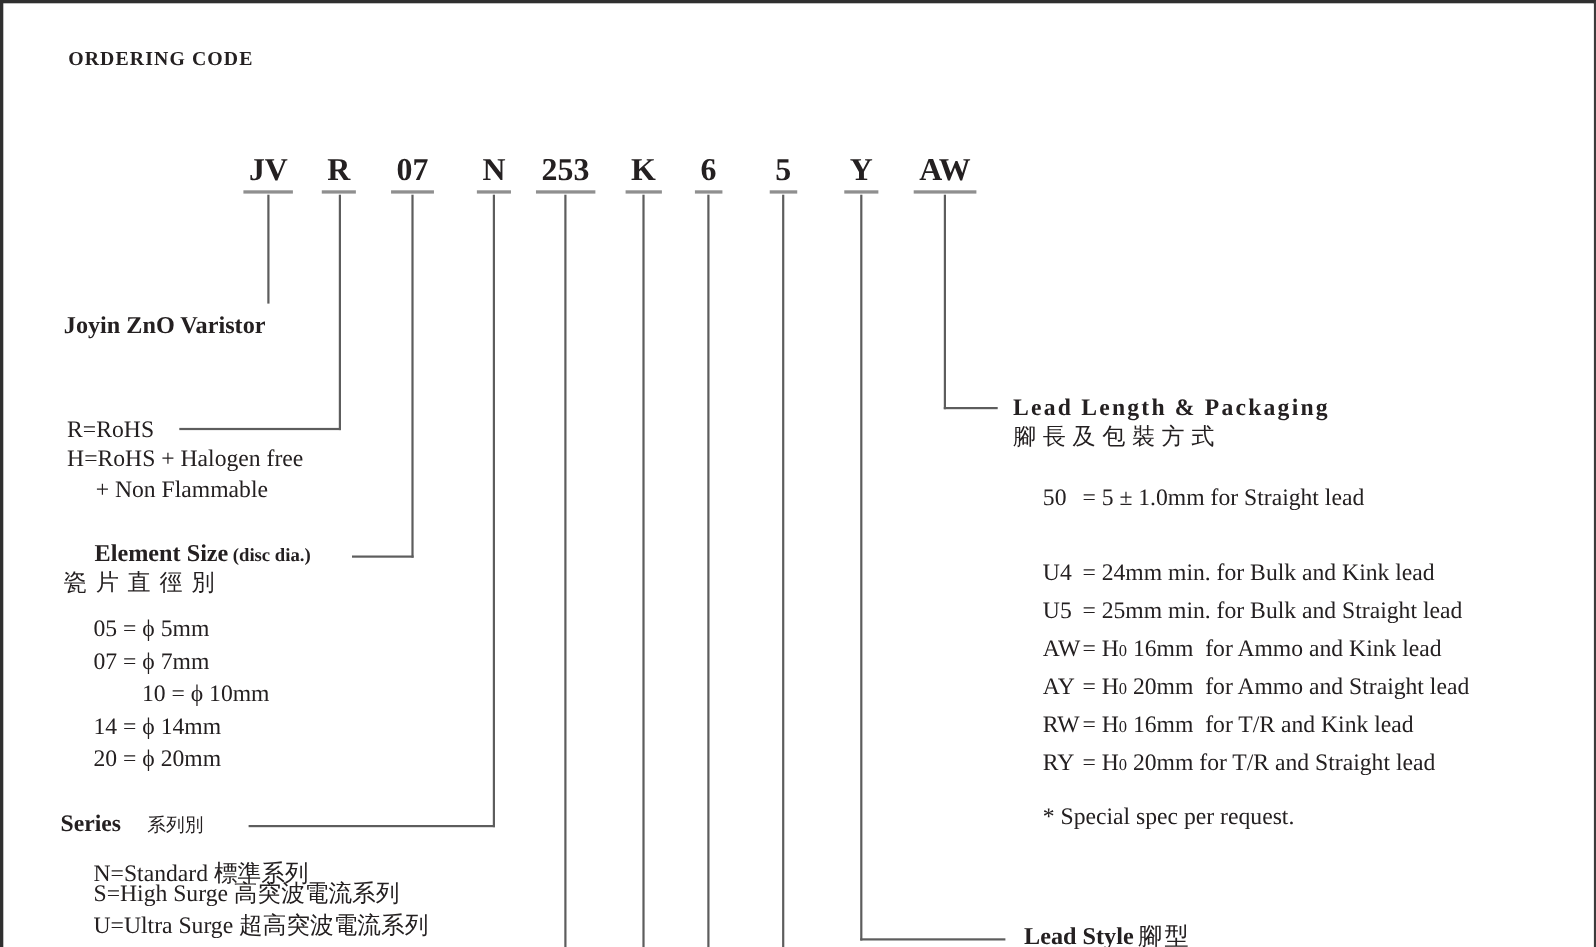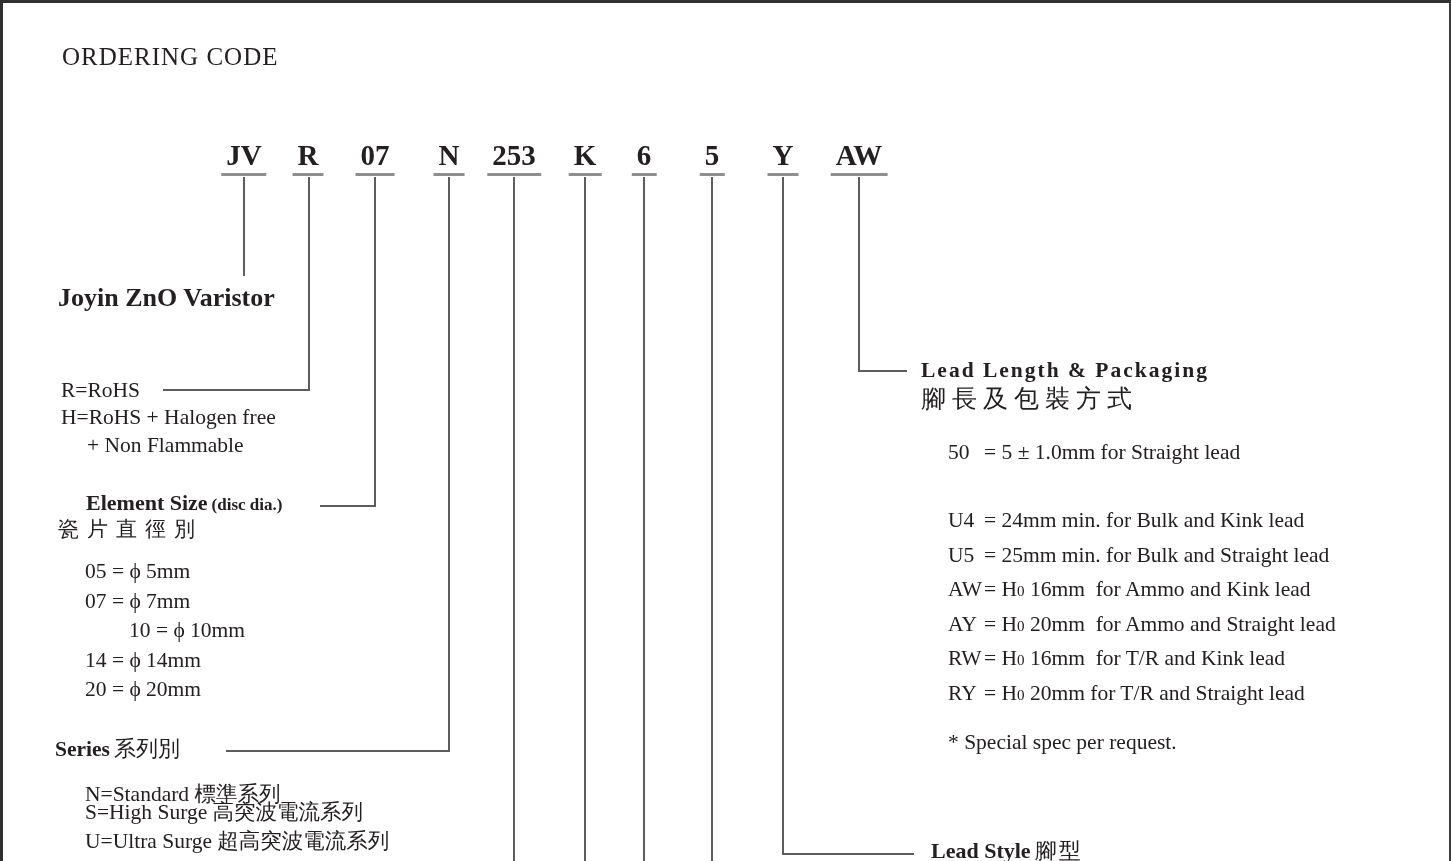--- a/index.html
+++ b/index.html
@@ -9,39 +9,39 @@
     background:#ffffff;
     box-sizing:border-box;
     border-top:3px solid #2f2f2f;
     border-left:3px solid #2f2f2f;
     border-right:2px solid #3c3c3c;
     overflow:hidden;
     font-family:"Liberation Serif","DejaVu Serif",serif;
     color:#242021;
   }
   .abs{position:absolute;line-height:1.15;white-space:nowrap;}
-  .title{font-size:25px;font-weight:normal;letter-spacing:1px;}
+  .title{font-size:18px;font-weight:bold;letter-spacing:1px;}
   .seg{
     font-size:29px;font-weight:bold;line-height:1.05;
     transform:translateX(-50%);
     padding:0 5px 3px 5px;
     border-bottom:3px solid #8f8f8f;
   }
   .vline{position:absolute;width:2px;background:#5d5d5d;}
   .hline{position:absolute;height:2px;background:#5d5d5d;}
   .b{font-weight:bold;}
   .zh-wide{letter-spacing:5px;}
   .lbl{font-size:21.5px;}
   .small-cap{font-size:17px;}
   .rrow{font-size:21.5px;}
   .rrow span{white-space:pre;}
   .rc{display:inline-block;width:36px;}
   .sub0{font-size:0.7em;}
   .llp-title{font-size:21.5px;font-weight:bold;letter-spacing:2px;}
-  .llp-zh{font-size:25px;letter-spacing:6px;}
+  .llp-zh{font-size:21px;letter-spacing:6px;}
 </style>
 </head>
 <body>
 
 <div class="page">
 
   <div class="abs title" style="left:59px;top:40px;">ORDERING CODE</div>
 
   <div class="abs seg" style="left:241px;top:137px;">JV</div>
   <div class="abs seg" style="left:305px;top:137px;">R</div>
@@ -64,40 +64,40 @@
   <div class="vline" style="left:708px;top:174px;height:687px;"></div>
   <div class="vline" style="left:779px;top:174px;height:678px;"></div>
   <div class="vline" style="left:855px;top:174px;height:195px;"></div>
 
   <div class="hline" style="left:160px;top:386px;width:147px;"></div>
   <div class="hline" style="left:317px;top:502px;width:56px;"></div>
   <div class="hline" style="left:223px;top:747px;width:224px;"></div>
   <div class="hline" style="left:779px;top:850px;width:132px;"></div>
   <div class="hline" style="left:855px;top:367px;width:49px;"></div>
 
-  <div class="abs b" style="left:55px;top:280px;font-size:26px;">Joyin ZnO Varistor</div>
+  <div class="abs b" style="left:55px;top:280px;font-size:22px;">Joyin ZnO Varistor</div>
 
   <div class="abs lbl" style="left:58px;top:375px;">R=RoHS</div>
   <div class="abs lbl" style="left:58px;top:402px;">H=RoHS + Halogen free</div>
   <div class="abs lbl" style="left:84px;top:430px;">+ Non Flammable</div>
 
   <div class="abs" style="left:55px;top:487px;margin-left:28px;">
     <span class="b" style="font-size:22px;">Element Size</span>
     <span class="b small-cap">(disc dia.)</span>
   </div>
   <div class="abs" style="left:55px;top:514px;font-size:21px;letter-spacing:8px;">瓷片直徑別</div>
   <div class="abs lbl" style="left:82px;top:556px;">05 = ϕ 5mm</div>
   <div class="abs lbl" style="left:82px;top:586px;">07 = ϕ 7mm</div>
   <div class="abs lbl" style="left:82px;top:615px;margin-left:44px;">10 = ϕ 10mm</div>
   <div class="abs lbl" style="left:82px;top:645px;">14 = ϕ 14mm</div>
   <div class="abs lbl" style="left:82px;top:674px;">20 = ϕ 20mm</div>
 
   <div class="abs" style="left:52px;top:733px;">
     <span class="b" style="font-size:21.5px;">Series</span>
-    <span style="font-size:22px;">系列別</span>
+    <span style="font-size:17px;margin-left:20px;">系列別</span>
   </div>
   <div class="abs lbl" style="left:82px;top:768px;margin-top:11px;">N=Standard 標準系列</div>
   <div class="abs lbl" style="left:82px;top:797px;">S=High Surge 高突波電流系列</div>
   <div class="abs lbl" style="left:82px;top:826px;">U=Ultra Surge 超高突波電流系列</div>
 
   <div class="abs llp-title" style="left:918px;top:355px;">Lead Length &amp; Packaging</div>
   <div class="abs llp-zh" style="left:918px;top:382px;">腳長及包裝方式</div>
 
   <div class="abs rrow" style="left:945px;top:437px;">
     <span class="rc">50</span><span>= 5 ± 1.0mm for Straight lead</span><span class="sub0"></span><span></span>

